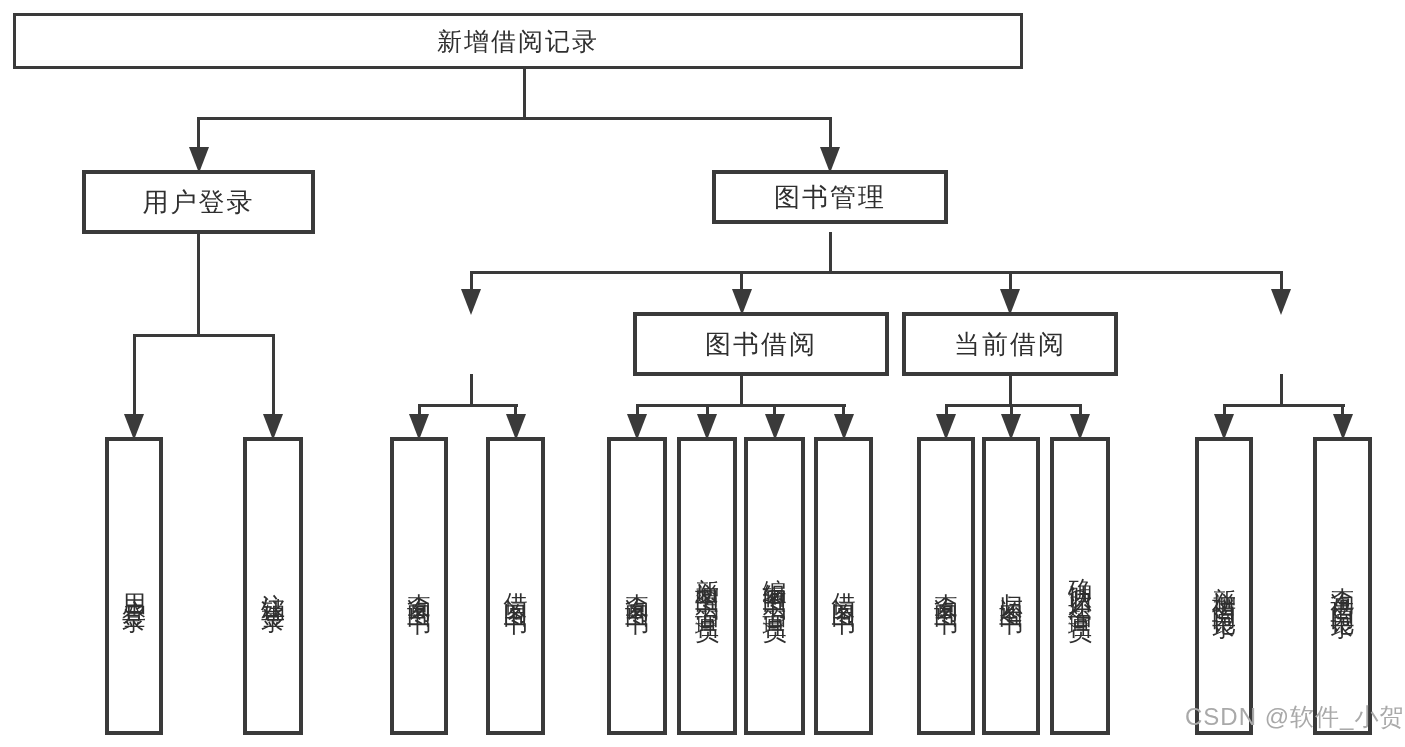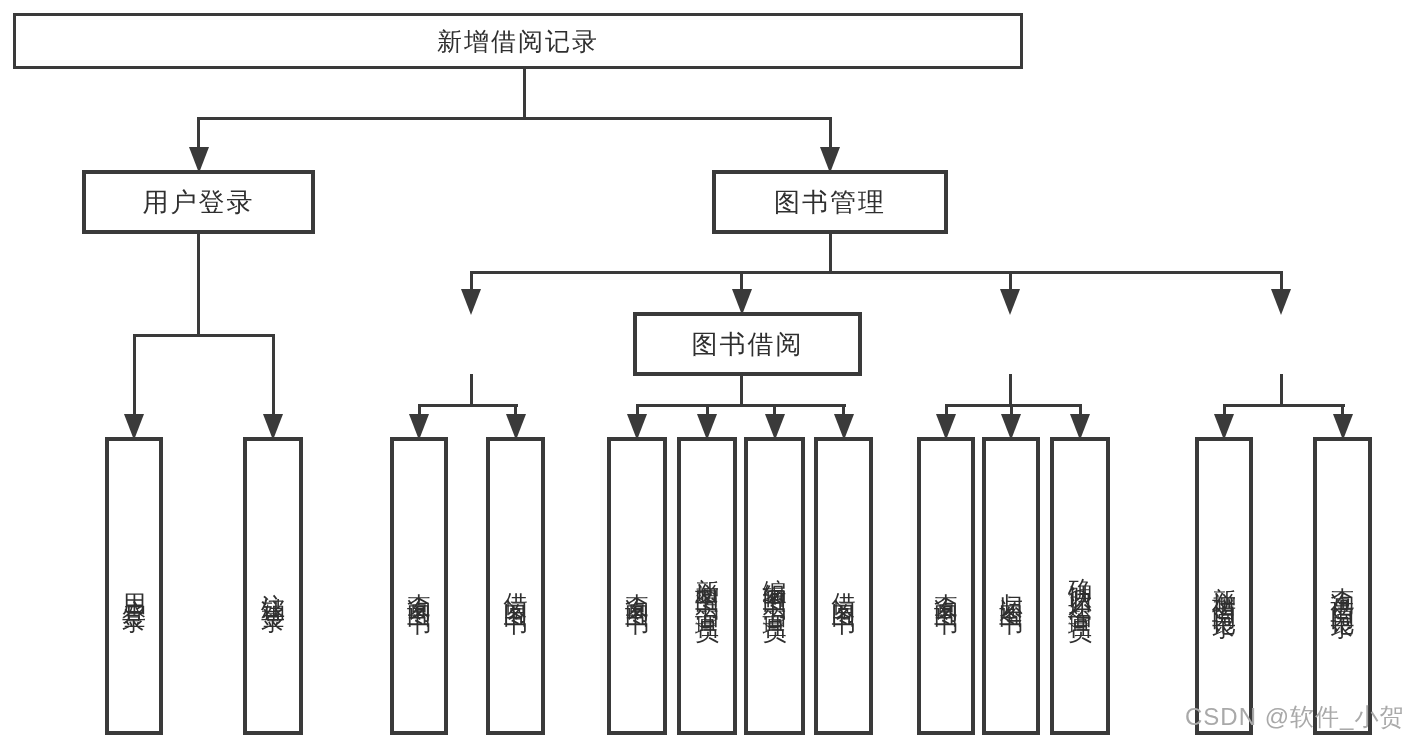--- a/index.html
+++ b/index.html
@@ -107,31 +107,34 @@
     <div class="line" style="left: 1223px; top: 405px; width: 3px; height: 13px;"></div>
     <div class="arrowhead" style="left: 1214px; top: 414px;"></div>
     <div class="line" style="left: 1341px; top: 405px; width: 3px; height: 13px;"></div>
     <div class="arrowhead" style="left: 1333px; top: 414px;"></div>
     <div class="box root" style="left: 13px; top: 13px; width: 1010px; height: 56px;">
       <span class="label">新增借阅记录</span>
     </div>
     <div class="box" style="left: 82px; top: 170px; width: 233px; height: 64px;">
       <span class="label">用户登录</span>
     </div>
-    <div class="box" style="left: 712px; top: 170px; width: 236px; height: 64px;">
+    <div class="box" style="left: 712px; top: 170px; width: 236px; height: 54px;">
       <span class="label">图书管理</span>
     </div>
     <div class="box v" style="left: 105px; top: 437px; width: 58px; height: 298px;">
       <span class="label">用户登录</span>
     </div>
     <div class="box v" style="left: 243px; top: 437px; width: 60px; height: 298px;">
       <span class="label">注销登录</span>
     </div>
-    <div class="box" style="left: 633px; top: 312px; width: 229px; height: 64px;">
+    <div class="box" style="left: 633px; top: 312px; width: 256px; height: 64px;">
       <span class="label">图书借阅</span>
+    </div>
+    <div class="box" style="left: 902px; top: 312px; width: 216px; height: 64px;">
+      <span class="label">当前借阅</span>
     </div>
     <div class="box v" style="left: 390px; top: 437px; width: 58px; height: 298px;">
       <span class="label">查询图书</span>
     </div>
     <div class="box v" style="left: 486px; top: 437px; width: 59px; height: 298px;">
       <span class="label">借阅图书</span>
     </div>
     <div class="box v" style="left: 607px; top: 437px; width: 60px; height: 298px;">
       <span class="label">查询图书</span>
     </div>

